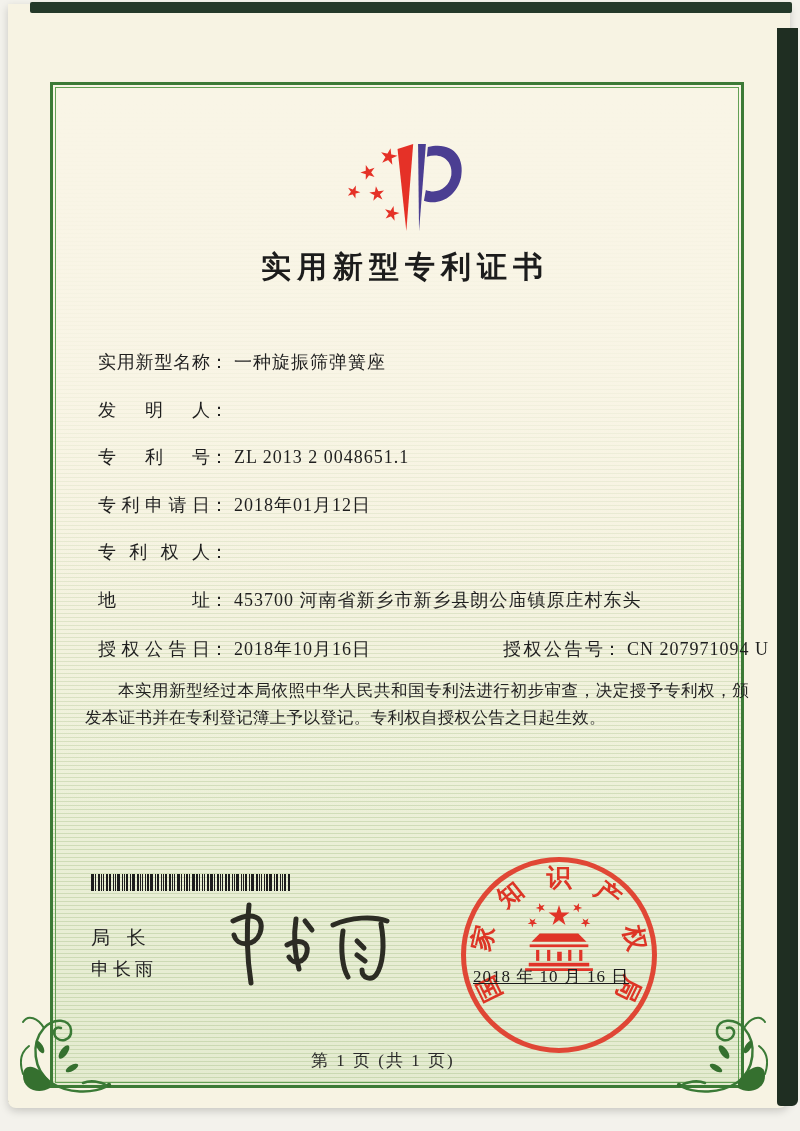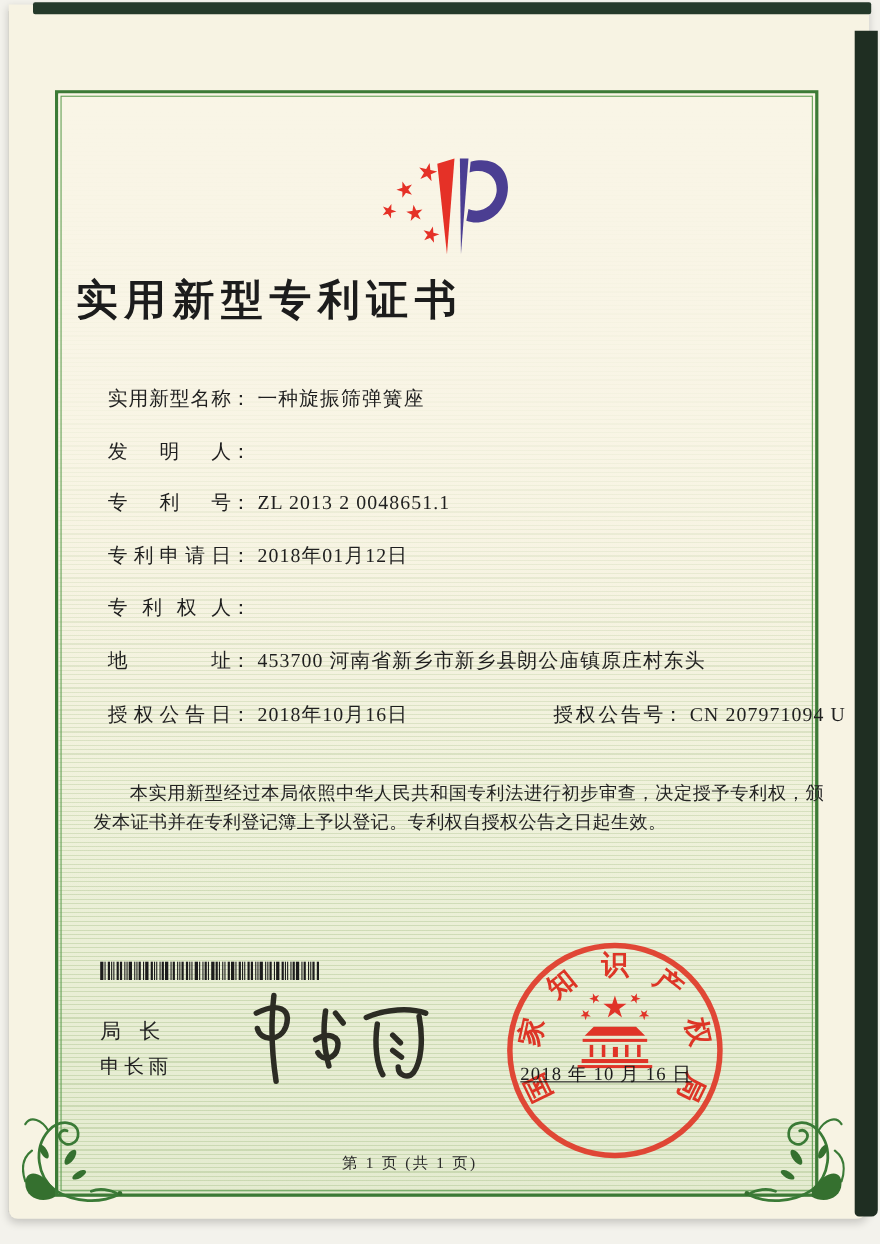--- a/index.html
+++ b/index.html
@@ -15,44 +15,44 @@
          background:linear-gradient(180deg,#f9f5e6 0%,#f5f2df 40%,#ecf0d8 70%,#e4ebd0 100%);}
   .frame-inner{position:absolute;inset:2px;border:1px solid #63a055;pointer-events:none;}
   .guilloche{position:absolute;inset:0;pointer-events:none;
      background:
        linear-gradient(180deg,rgba(249,245,230,1) 0%,rgba(249,245,230,.85) 28%,rgba(249,245,230,.25) 55%,rgba(249,245,230,0) 75%),
        repeating-linear-gradient(180deg,rgba(135,170,100,.28) 0 1px,rgba(135,170,100,0) 1px 4px);}
   .content{position:absolute;inset:0;color:#262626;}
   
   .cert-no{position:absolute;left:45px;top:48px;font-size:17px;letter-spacing:1.5px;color:#1e1e1e;}
   .logo{position:absolute;left:280px;top:50px;width:132px;height:110px;}
-  .title{position:absolute;left:0;top:162px;width:100%;font-size:38px;font-weight:600;letter-spacing:6px;padding-left:16px;box-sizing:border-box;color:#1c1c1c;}
+  .title{position:absolute;left:0;top:162px;width:100%;text-align:center;font-size:30px;font-weight:600;letter-spacing:6px;padding-left:16px;box-sizing:border-box;color:#1c1c1c;}
   
   .row{position:absolute;left:45px;display:flex;align-items:baseline;font-size:18px;white-space:nowrap;color:#1f1f1f;}
   .row .lbl{width:112px;display:flex;justify-content:space-between;}
   .row .colon{margin-right:6px;}
   .row .val{letter-spacing:1px;}
   .grant-group{position:absolute;left:405px;top:0;display:flex;align-items:baseline;}
   .grant-group .lbl2{width:100px;display:flex;justify-content:space-between;}
   
-  .body-text{position:absolute;left:32px;top:592px;width:664px;font-size:16.5px;line-height:27px;text-align:justify;letter-spacing:.3px;color:#232323;margin-top:30px;}
+  .body-text{position:absolute;left:32px;top:592px;width:664px;font-size:16.5px;line-height:27px;text-align:justify;letter-spacing:.3px;color:#232323;}
   .body-text p{margin:0;text-indent:2em;}
   
   .barcode{position:absolute;left:38px;top:789px;width:202px;height:17px;}
   
   .sig-title{position:absolute;left:38px;top:840px;font-size:19px;letter-spacing:6px;color:#222;}
   .sig-name{position:absolute;left:38px;top:872px;font-size:18px;letter-spacing:4px;color:#222;}
   .sig-hand{position:absolute;left:148px;top:806px;width:210px;height:115px;}
   
   .seal{position:absolute;left:408px;top:772px;width:196px;height:196px;border:5px solid rgba(224,56,40,.92);border-radius:50%;box-sizing:border-box;}
   .seal .char-layer{position:absolute;inset:0;color:#dd3526;font-weight:bold;}
   .seal .emblem{position:absolute;left:38px;top:32px;width:110px;height:110px;}
   .seal-date{position:absolute;left:420px;top:880px;font-size:17px;letter-spacing:1px;color:#1b1b1b;text-decoration:underline;}
   
-  .footer{position:absolute;left:258px;top:964px;font-size:14px;letter-spacing:2px;color:#2a2a2a;}
+  .footer{position:absolute;left:258px;top:964px;font-size:17px;letter-spacing:2px;color:#2a2a2a;}
   
   .stamp{position:absolute;left:592px;top:94px;width:142px;height:142px;border:3px solid rgba(205,52,42,.85);border-radius:50%;box-sizing:border-box;transform:rotate(-10deg);color:#c9342a;}
   .stamp .c1{position:absolute;left:0;top:52px;width:100%;text-align:center;font-size:13.5px;font-weight:bold;letter-spacing:5px;padding-left:5px;box-sizing:border-box;}
   .stamp .c2{position:absolute;left:0;top:73px;width:100%;text-align:center;font-size:12.5px;font-weight:bold;letter-spacing:2px;}
   
   .flourish{position:absolute;width:110px;height:110px;}
   .flourish.left{left:12px;top:988px;}
   .flourish.right{left:650px;top:988px;transform:scaleX(-1);}
 </style>
 </head>

